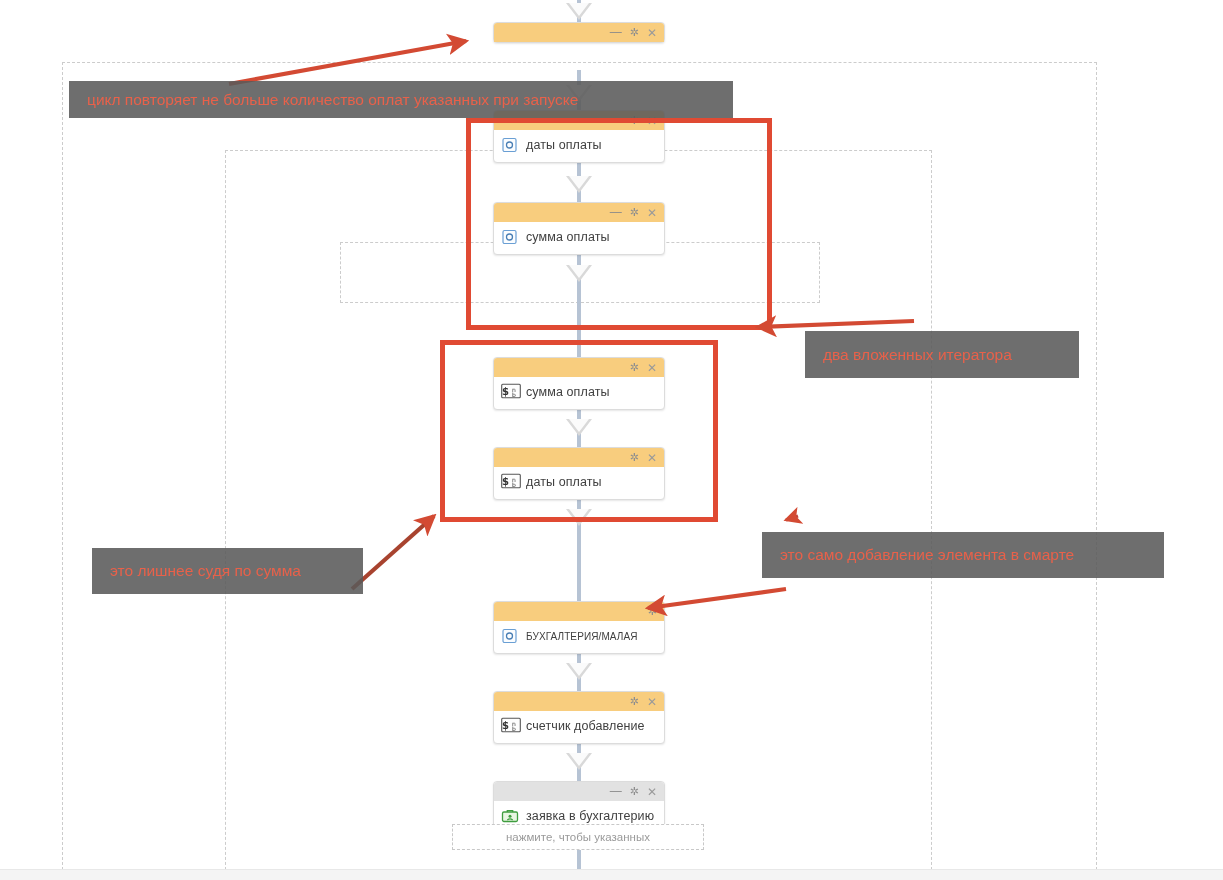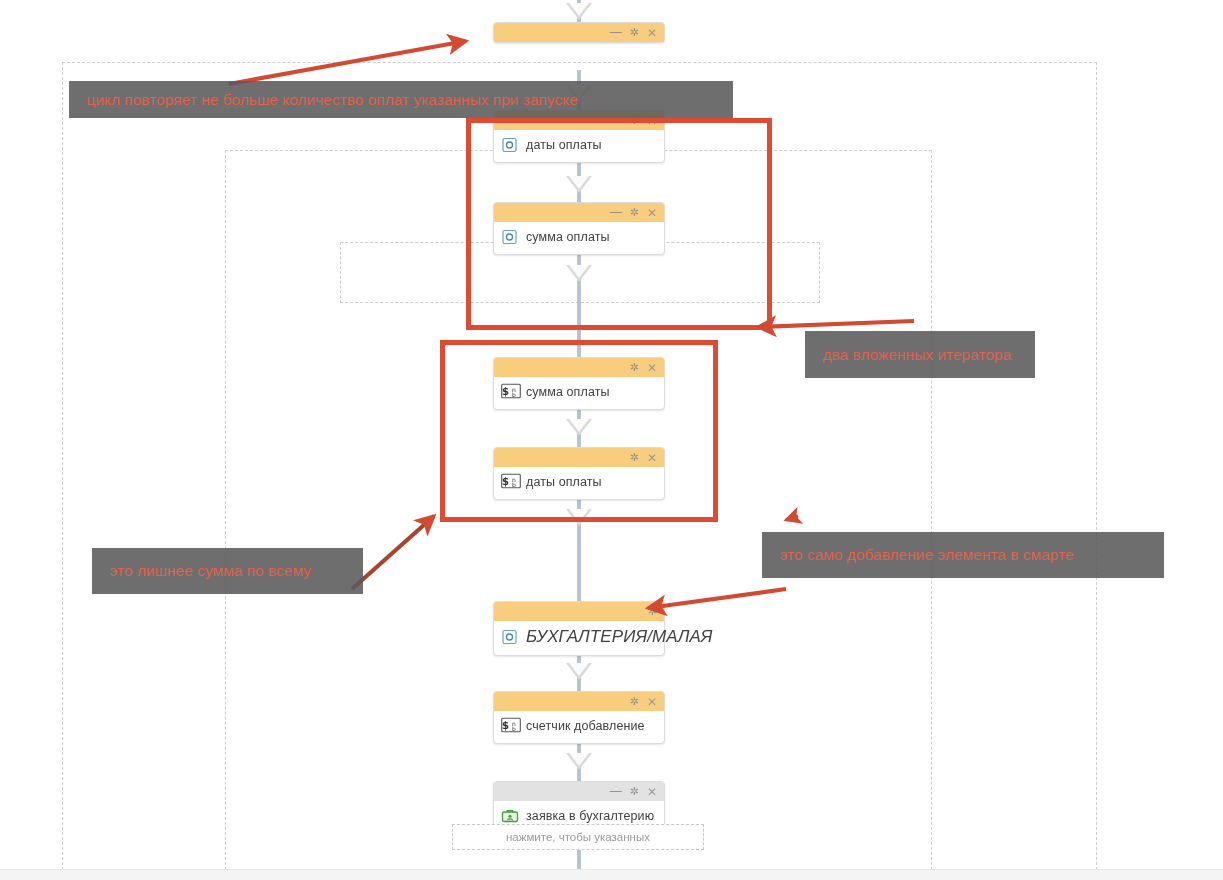--- a/index.html
+++ b/index.html
@@ -91,21 +91,21 @@
     padding: 6px 7px 8px 7px;
     min-height: 30px;
     gap: 7px;
   }
   .node-label {
     font-size: 12.5px;
     color: #404040;
     white-space: nowrap;
     letter-spacing: 0.1px;
   }
-  .node-label.caps { font-size: 17px; font-style: italic; }
+  .node-label.caps { font-size: 10px; }
 
   
   .nicon { flex: 0 0 auto; width: 18px; height: 18px; position: relative; }
   .nicon svg { display: block; }
 
   
   .red-rect {
     position: absolute;
     border: 5px solid #e04a33;
     background: transparent;
@@ -329,25 +329,25 @@
 
     <path d="M 786 589 L 648 608" stroke="#d34a33" stroke-width="4.2" fill="none" marker-end="url(#ah)"></path>
 
     <path d="M 798 516 L 786 520" stroke="#c0413a" stroke-width="3.4" fill="none" marker-end="url(#ah)"></path>
   </svg>
 
   <div id="notes">
       <div class="note" style="left: 69px; top: 81px; width: 664px; height: 37px;">
         <span>цикл повторяет не больше количество оплат указанных при запуске</span>
       </div>
-      <div class="note" style="left: 805px; top: 331px; width: 230px; height: 47px;">
+      <div class="note" style="left: 805px; top: 331px; width: 274px; height: 47px;">
         <span>два вложенных итератора</span>
       </div>
       <div class="note" style="left: 92px; top: 548px; width: 271px; height: 46px;">
-        <span>это лишнее сумма по всему</span>
+        <span>это лишнее судя по сумма</span>
       </div>
       <div class="note" style="left: 762px; top: 532px; width: 402px; height: 46px;">
         <span>это само добавление элемента в смарте</span>
       </div>
     </div>
 
   <div class="bottom-band" id="bottom-band" style="top: 869px; height: 11px;"></div>
 
 </div>
 

